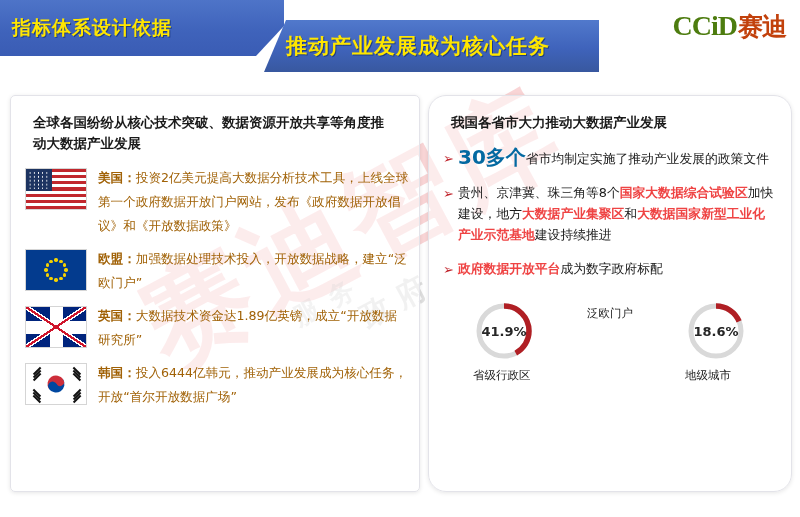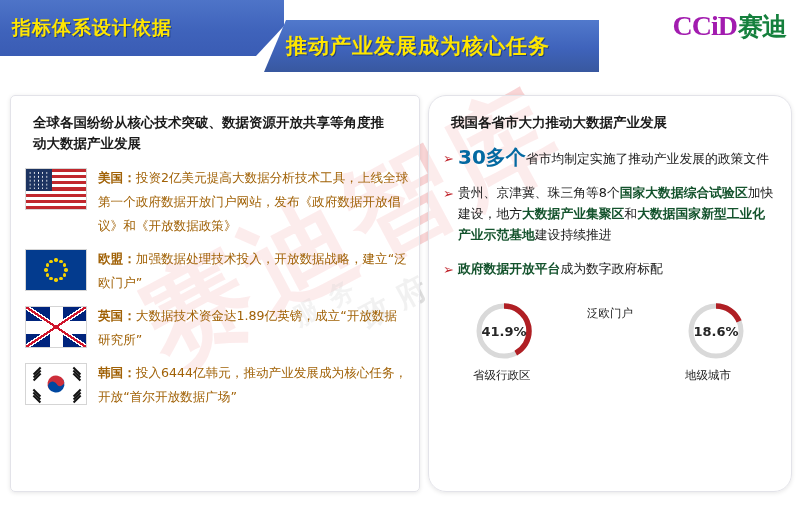--- a/index.html
+++ b/index.html
@@ -56,22 +56,22 @@
   .banner2 .txt{
     color:#ffe600;font-size:21px;font-weight:bold;letter-spacing:1px;
     padding-left:22px;text-shadow:1px 1px 0 #1d3c86;
     font-family:Liberation Serif, serif;
   }
   .logo{
     position:absolute;right:14px;top:10px;
     font-size:28px;font-weight:bold;letter-spacing:-1px;
     display:flex;align-items:baseline;
   }
-  .logo .cc{color:#a21caf;font-family:"Liberation Serif",serif;font-weight:bold;}
-  .logo .cn{color:#15803d;font-size:25px;font-weight:bold;margin-left:1px;
+  .logo .cc{color:#4d7c0f;font-family:"Liberation Serif",serif;font-weight:bold;}
+  .logo .cn{color:#c2410c;font-size:25px;font-weight:bold;margin-left:1px;
     font-family:"DejaVu Sans",sans-serif;}
 
   
   .card{
     position:absolute;top:95px;height:395px;
     background:rgba(255,255,255,.55);
     border:1px solid #e3e3e9;
     border-radius:5px;
     box-shadow:0 1px 4px rgba(0,0,0,.10);
     z-index:10;
@@ -142,21 +142,21 @@
   .fl-kr .taeguk::after{background:#0047a0;left:0;top:4.25px;}
   .fl-kr .tri{position:absolute;background:#111;height:1.7px;width:10px;}
 
   
   .bullets{padding:14px 16px 0 14px;}
   .bullet{display:flex;align-items:flex-start;margin-bottom:13px;}
   .arrow{color:#c0242c;font-size:13px;line-height:19px;flex:0 0 15px;margin-top:2px;}
   .btxt{font-size:12.8px;line-height:21px;color:#1a1a1a;flex:1;
         font-family:"DejaVu Sans",sans-serif;}
   .big-red{color:#0369a1;font-size:20px;font-weight:bold;vertical-align:-1px;}
-  .red-bold{color:#14532d;font-weight:bold;}
+  .red-bold{color:#ef4444;font-weight:bold;}
 
   
   .donuts{display:flex;justify-content:space-around;padding:8px 18px 0 18px;}
   .donut-wrap{display:flex;flex-direction:column;align-items:flex-start;}
   .donut{width:62px;height:62px;position:relative;}
   .donut svg{display:block;transform:rotate(-90deg);}
   .donut .val{
     position:absolute;inset:0;display:flex;align-items:center;justify-content:center;
     font-size:13px;font-weight:bold;color:#262626;
     font-family:"DejaVu Sans",sans-serif;

